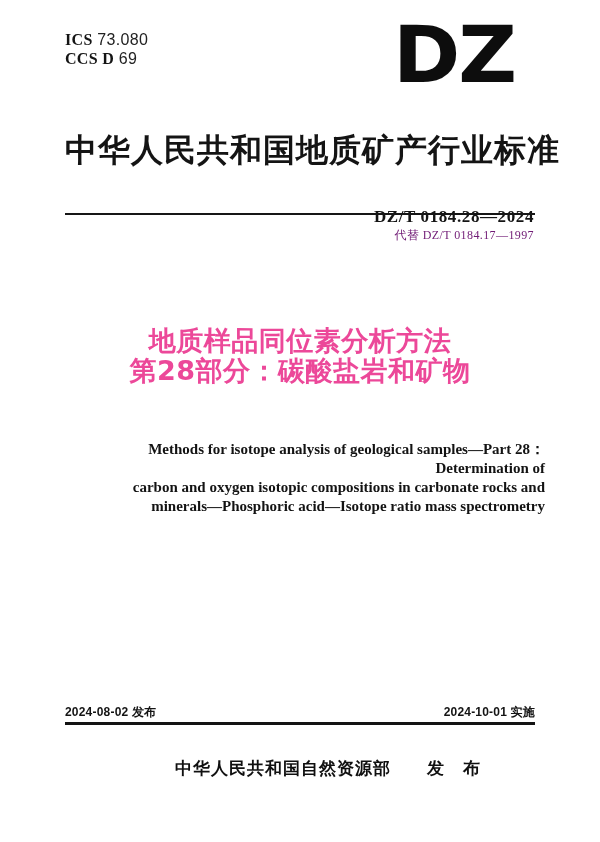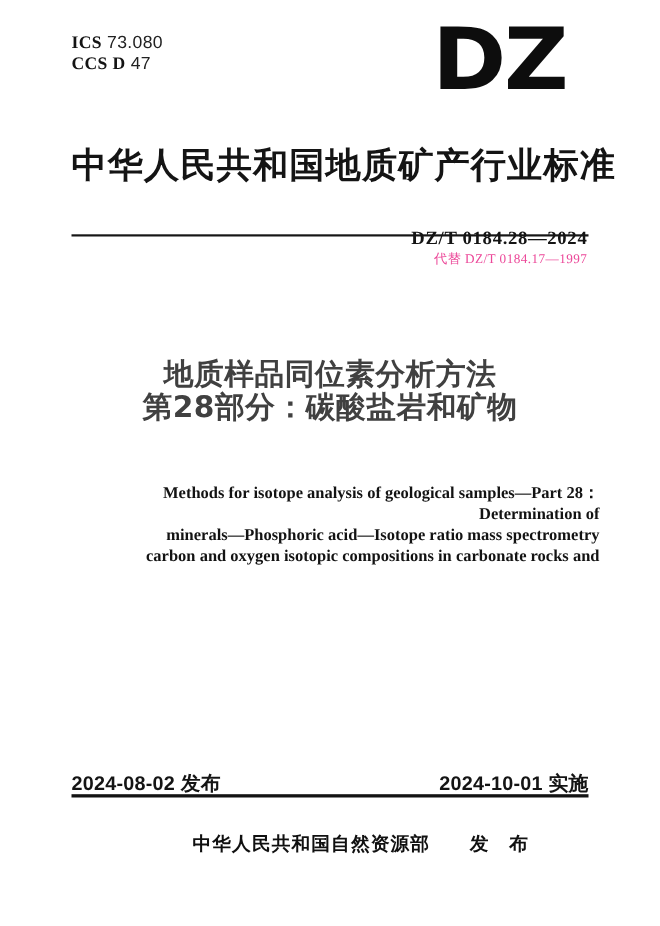--- a/index.html
+++ b/index.html
@@ -81,21 +81,21 @@
     font-size: 17px;
     line-height: 19px;
     letter-spacing: 0.6px;
     margin-top: 36px;
   }
   .std-replaces {
     margin-top: 2px;
     font-size: 12px;
     line-height: 14px;
     letter-spacing: 0.4px;
-    color: #ec4899;
+    color: #701a75;
   }
 
   .rule-top {
     position: absolute;
     left: 65px;
     top: 213px;
     width: 470px;
     height: 2px;
     background: #161616;
   }
@@ -105,21 +105,21 @@
     position: absolute;
     left: 0;
     width: 600px;
     top: 326px;
     text-align: center;
     font-family: "DejaVu Sans", sans-serif;
     font-weight: bold;
     font-size: 27px;
     line-height: 30px;
     letter-spacing: 0.5px;
-    color: #404040;
+    color: #ec4899;
   }
 
   
   .title-en {
     position: absolute;
     left: 55px;
     width: 490px;
     top: 440px;
     text-align: right;
     font-family: "Liberation Serif", "DejaVu Serif", serif;
@@ -132,21 +132,21 @@
   
   .dates {
     position: absolute;
     left: 65px;
     width: 470px;
     top: 703px;
     display: flex;
     justify-content: space-between;
     font-family: "Liberation Sans", sans-serif;
     font-weight: 600;
-    font-size: 18px;
+    font-size: 12px;
     line-height: 18px;
     letter-spacing: 0.2px;
   }
 
   .rule-bottom {
     position: absolute;
     left: 65px;
     top: 722px;
     width: 470px;
     height: 3px;
@@ -174,21 +174,21 @@
 
 <div class="page">
 
   <div class="codes">
     <div>
       <span class="lbl">ICS</span>
       <span class="val">73.080</span>
     </div>
     <div>
       <span class="lbl">CCS D</span>
-      <span class="val">47</span>
+      <span class="val">69</span>
     </div>
   </div>
 
   <div class="logo">DZ</div>
 
   <div class="std-type">中华人民共和国地质矿产行业标准</div>
 
   <div class="std-num-block">
     <div class="std-num">DZ/T 0184.28—2024</div>
     <div class="std-replaces">代替 DZ/T 0184.17—1997</div>
@@ -196,22 +196,22 @@
 
   <div class="rule-top"></div>
 
   <div class="title-cn">
     <div>地质样品同位素分析方法</div>
     <div>第28部分：碳酸盐岩和矿物</div>
   </div>
 
   <div class="title-en">
     <div>Methods for isotope analysis of geological samples—Part 28：Determination of</div>
+    <div>carbon and oxygen isotopic compositions in carbonate rocks and</div>
     <div>minerals—Phosphoric acid—Isotope ratio mass spectrometry</div>
-    <div>carbon and oxygen isotopic compositions in carbonate rocks and</div>
   </div>
 
   <div class="dates">
     <span>2024-08-02 发布</span>
     <span>2024-10-01 实施</span>
   </div>
 
   <div class="rule-bottom"></div>
 
   <div class="publisher">中华人民共和国自然资源部　　发　布</div>

